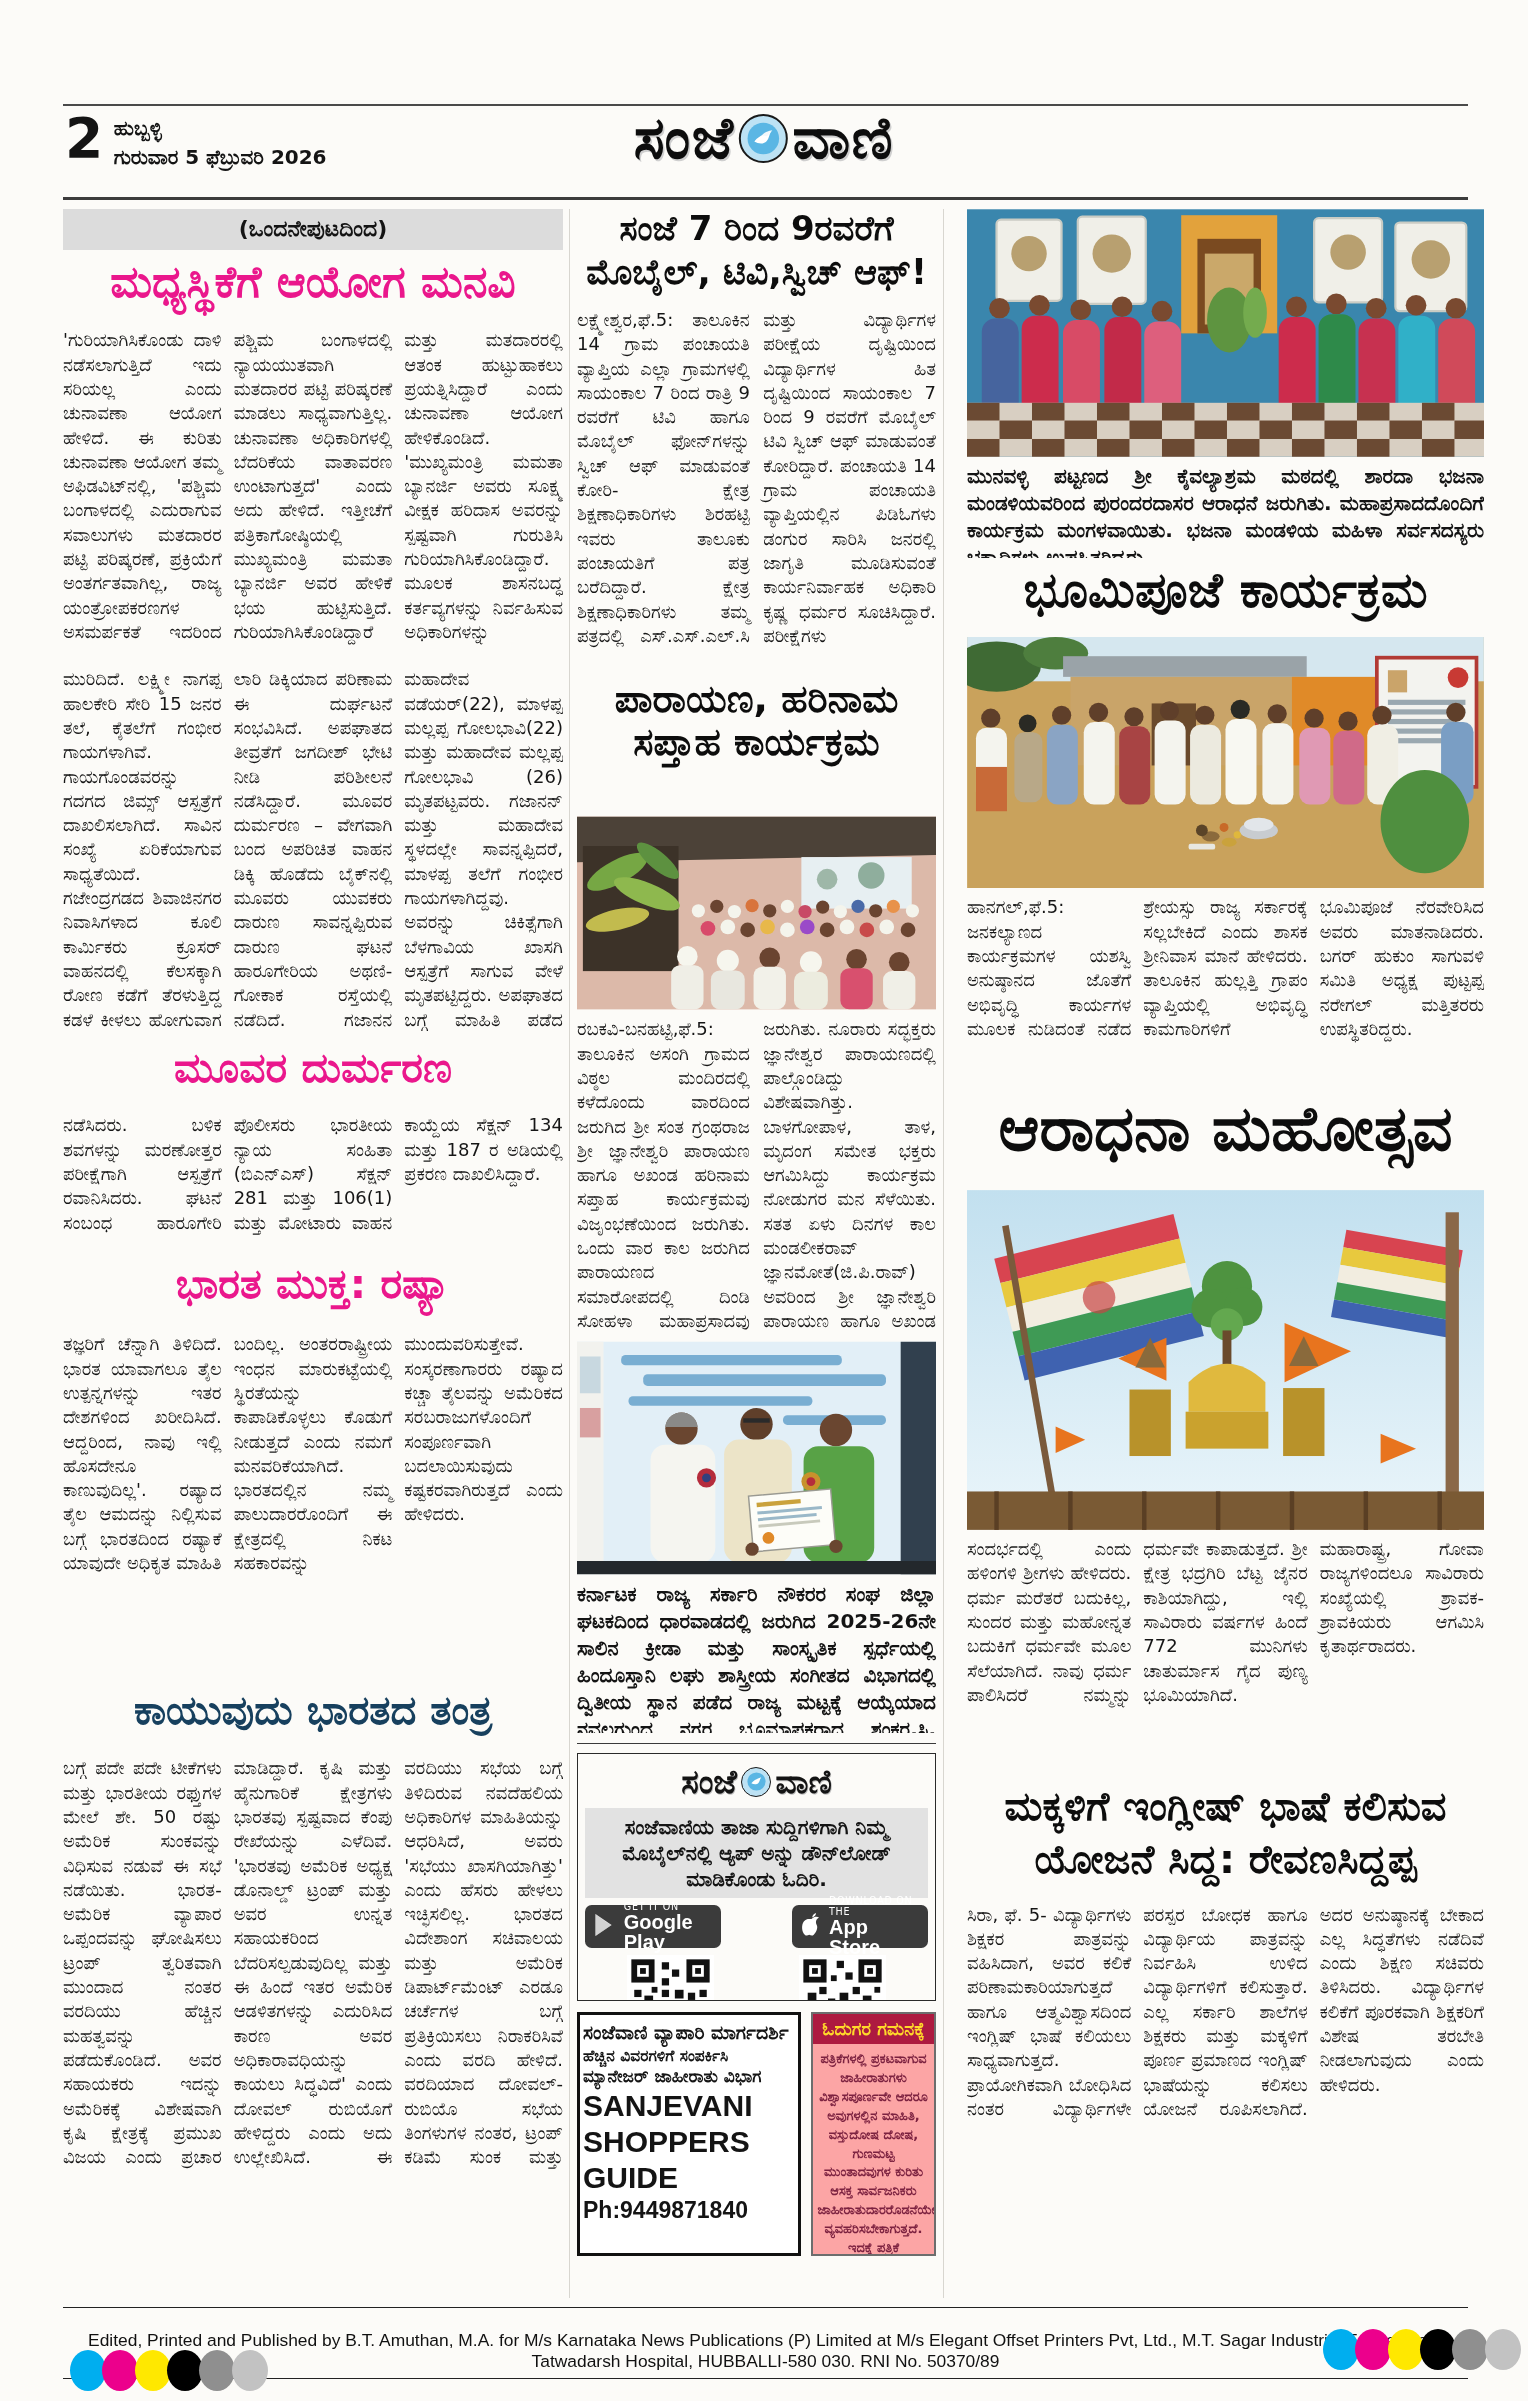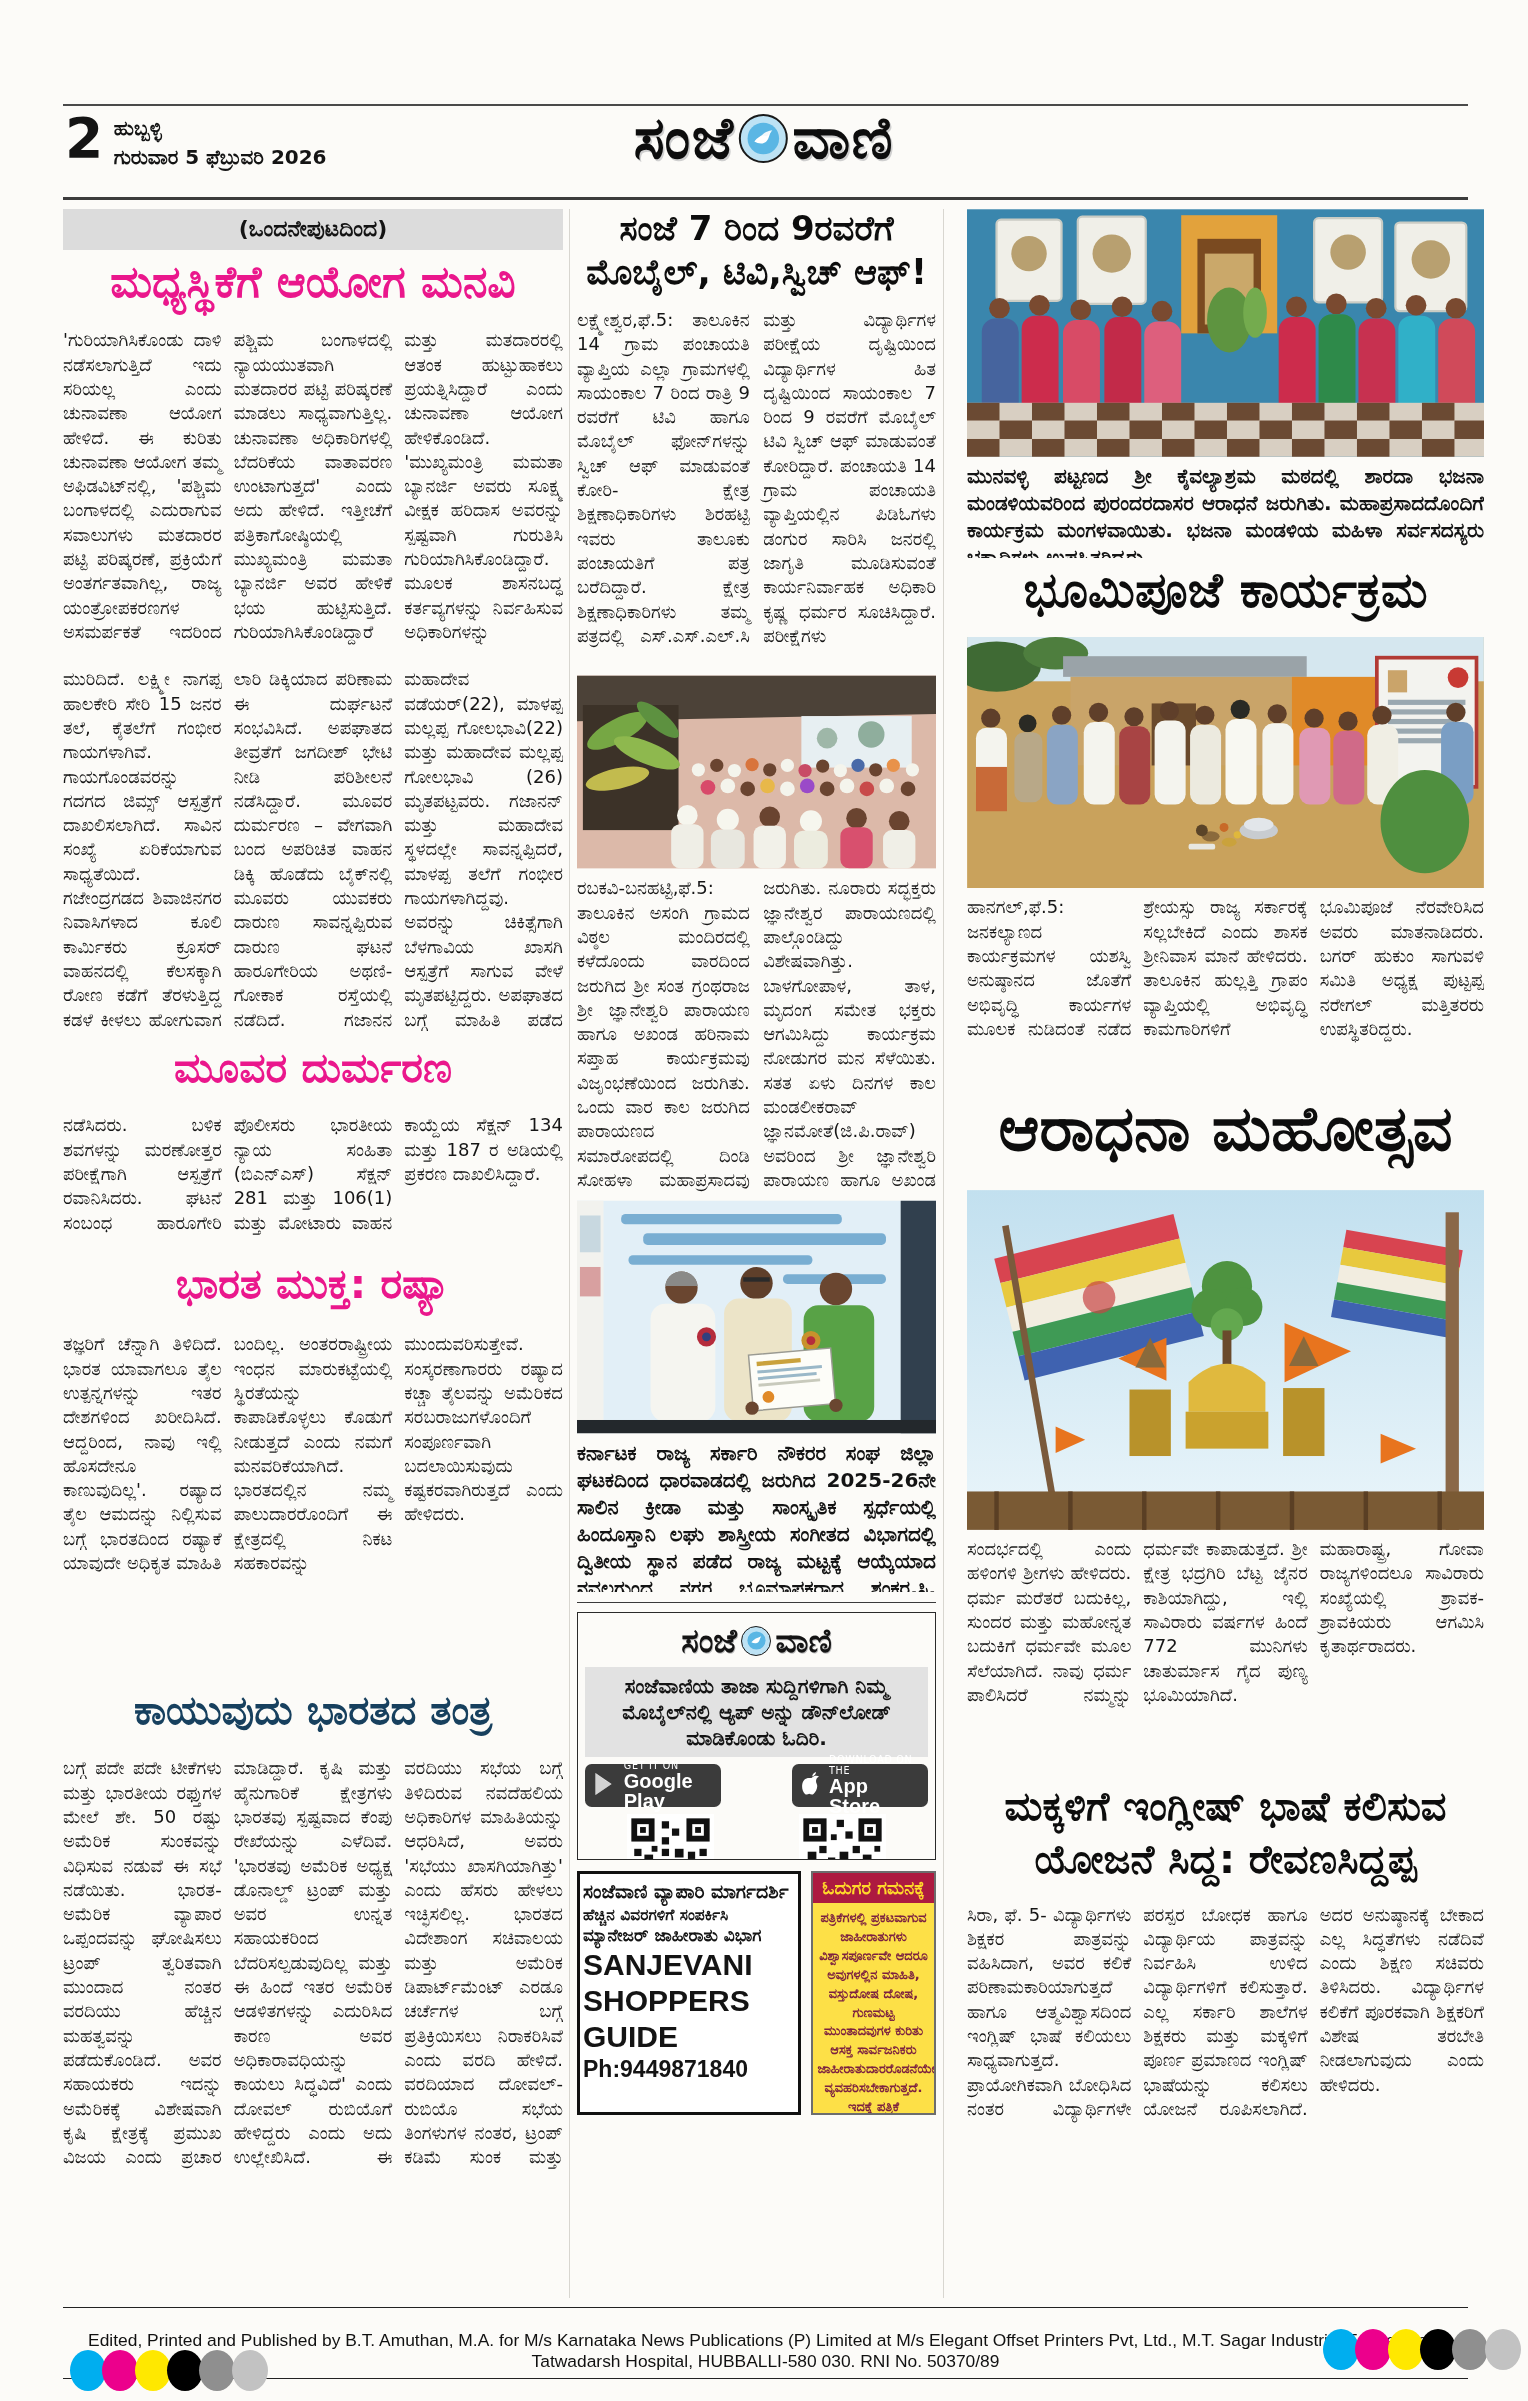--- a/index.html
+++ b/index.html
@@ -58,21 +58,21 @@
   .badge .btxt .l2 { font-size:20px; font-weight:700; line-height:1; font-family:"Liberation Sans", sans-serif; }
   .qrrow { display:flex; justify-content:space-around; margin-top:7.4px; }
   .boxesrow { display:flex; gap:10.4px; margin-top:10.4px; height:244px; }
   .shoppers { flex:1.75; border:3.7px solid #111; background:#fff; text-align:left; padding:6px 3px;
               overflow:hidden; }
   .shoppers .s1 { font-size:19px; font-weight:800; }
   .shoppers .s2 { font-size:15.5px; font-weight:700; margin-top:3px; }
   .shoppers .s3 { font-size:17px; font-weight:800; margin-top:1.5px; }
   .shoppers .big { font-size:30px; font-weight:900; line-height:1.04; font-family:"Liberation Sans", sans-serif; margin-top:4.4px; }
   .shoppers .ph { font-size:23px; font-weight:900; margin-top:4.4px; font-family:"Liberation Sans", sans-serif; }
-  .notice { flex:1; border:2.2px solid #6d6d6d; background:#fde047; overflow:hidden; display:flex; flex-direction:column; }
+  .notice { flex:1; border:2.2px solid #6d6d6d; background:#fca5a5; overflow:hidden; display:flex; flex-direction:column; }
   .notice .ntitle { background:#ad1a40; color:#ffd92a; font-size:18px; font-weight:800; text-align:center; padding:4.4px 1.5px; }
   .notice .nbody { color:#7c2240; font-size:13px; font-weight:700; line-height:1.45; text-align:center; padding:6px 4.4px; }
   
   .imprint { position:absolute; left:63px; width:1405px; top:2307px; border-top:1.5px solid #222;
              border-bottom:1.5px solid #222; text-align:center; font-family:"Liberation Sans", sans-serif;
              font-size:17.4px; padding:22px 0 6px; color:#111; }
   .dots { position:absolute; display:flex; }
   .dots span { width:36px; height:41px; border-radius:50%; margin-right:-3.7px; }
   .dots-left { left:70px; top:2350px; }
   .dots-right { left:1323px; top:2329px; }
@@ -121,20 +121,21 @@
     <h2 class="hl pink mt12" style="font-size:41px; height:64px;">ಭಾರತ ಮುಕ್ತ: ರಷ್ಯಾ</h2>
     <div class="body cols3 mt8" style="height:347px;">ತಜ್ಞರಿಗೆ ಚೆನ್ನಾಗಿ ತಿಳಿದಿದೆ. ಭಾರತ ಯಾವಾಗಲೂ ತೈಲ ಉತ್ಪನ್ನಗಳನ್ನು ಇತರ ದೇಶಗಳಿಂದ ಖರೀದಿಸಿದೆ. ಆದ್ದರಿಂದ, ನಾವು ಇಲ್ಲಿ ಹೊಸದೇನೂ ಕಾಣುವುದಿಲ್ಲ'. ರಷ್ಯಾದ ತೈಲ ಆಮದನ್ನು ನಿಲ್ಲಿಸುವ ಬಗ್ಗೆ ಭಾರತದಿಂದ ರಷ್ಯಾಕೆ ಯಾವುದೇ ಅಧಿಕೃತ ಮಾಹಿತಿ ಬಂದಿಲ್ಲ. ಅಂತರರಾಷ್ಟ್ರೀಯ ಇಂಧನ ಮಾರುಕಟ್ಟೆಯಲ್ಲಿ ಸ್ಥಿರತೆಯನ್ನು ಕಾಪಾಡಿಕೊಳ್ಳಲು ಕೊಡುಗೆ ನೀಡುತ್ತದೆ ಎಂದು ನಮಗೆ ಮನವರಿಕೆಯಾಗಿದೆ. ಭಾರತದಲ್ಲಿನ ನಮ್ಮ ಪಾಲುದಾರರೊಂದಿಗೆ ಈ ಕ್ಷೇತ್ರದಲ್ಲಿ ನಿಕಟ ಸಹಕಾರವನ್ನು ಮುಂದುವರಿಸುತ್ತೇವೆ. ಸಂಸ್ಕರಣಾಗಾರರು ರಷ್ಯಾದ ಕಚ್ಚಾ ತೈಲವನ್ನು ಅಮೆರಿಕದ ಸರಬರಾಜುಗಳೊಂದಿಗೆ ಸಂಪೂರ್ಣವಾಗಿ ಬದಲಾಯಿಸುವುದು ಕಷ್ಟಕರವಾಗಿರುತ್ತದೆ ಎಂದು ಹೇಳಿದರು.</div>
     <h2 class="hl navy mt12" style="font-size:40px; height:62px;">ಕಾಯುವುದು ಭಾರತದ ತಂತ್ರ</h2>
     <div class="body cols3 mt8" style="height:429px;">ಬಗ್ಗೆ ಪದೇ ಪದೇ ಟೀಕೆಗಳು ಮತ್ತು ಭಾರತೀಯ ರಫ್ತುಗಳ ಮೇಲೆ ಶೇ. 50 ರಷ್ಟು ಅಮೆರಿಕ ಸುಂಕವನ್ನು ವಿಧಿಸುವ ನಡುವೆ ಈ ಸಭೆ ನಡೆಯಿತು. ಭಾರತ-ಅಮೆರಿಕ ವ್ಯಾಪಾರ ಒಪ್ಪಂದವನ್ನು ಘೋಷಿಸಲು ಟ್ರಂಪ್ ತ್ವರಿತವಾಗಿ ಮುಂದಾದ ನಂತರ ವರದಿಯು ಹೆಚ್ಚಿನ ಮಹತ್ವವನ್ನು ಪಡೆದುಕೊಂಡಿದೆ. ಅವರ ಸಹಾಯಕರು ಇದನ್ನು ಅಮೆರಿಕಕ್ಕೆ ವಿಶೇಷವಾಗಿ ಕೃಷಿ ಕ್ಷೇತ್ರಕ್ಕೆ ಪ್ರಮುಖ ವಿಜಯ ಎಂದು ಪ್ರಚಾರ ಮಾಡಿದ್ದಾರೆ. ಕೃಷಿ ಮತ್ತು ಹೈನುಗಾರಿಕೆ ಕ್ಷೇತ್ರಗಳು ಭಾರತವು ಸ್ಪಷ್ಟವಾದ ಕೆಂಪು ರೇಖೆಯನ್ನು ಎಳೆದಿವೆ. 'ಭಾರತವು ಅಮೆರಿಕ ಅಧ್ಯಕ್ಷ ಡೊನಾಲ್ಡ್ ಟ್ರಂಪ್ ಮತ್ತು ಅವರ ಉನ್ನತ ಸಹಾಯಕರಿಂದ ಬೆದರಿಸಲ್ಪಡುವುದಿಲ್ಲ ಮತ್ತು ಈ ಹಿಂದೆ ಇತರ ಅಮೆರಿಕ ಆಡಳಿತಗಳನ್ನು ಎದುರಿಸಿದ ಕಾರಣ ಅವರ ಅಧಿಕಾರಾವಧಿಯನ್ನು ಕಾಯಲು ಸಿದ್ಧವಿದೆ' ಎಂದು ದೋವಲ್ ರುಬಿಯೊಗೆ ಹೇಳಿದ್ದರು ಎಂದು ಅದು ಉಲ್ಲೇಖಿಸಿದೆ. ಈ ವರದಿಯು ಸಭೆಯ ಬಗ್ಗೆ ತಿಳಿದಿರುವ ನವದೆಹಲಿಯ ಅಧಿಕಾರಿಗಳ ಮಾಹಿತಿಯನ್ನು ಆಧರಿಸಿದೆ, ಅವರು 'ಸಭೆಯು ಖಾಸಗಿಯಾಗಿತ್ತು' ಎಂದು ಹೆಸರು ಹೇಳಲು ಇಚ್ಛಿಸಲಿಲ್ಲ. ಭಾರತದ ವಿದೇಶಾಂಗ ಸಚಿವಾಲಯ ಮತ್ತು ಅಮೆರಿಕ ಡಿಪಾರ್ಟ್‌ಮೆಂಟ್ ಎರಡೂ ಚರ್ಚೆಗಳ ಬಗ್ಗೆ ಪ್ರತಿಕ್ರಿಯಿಸಲು ನಿರಾಕರಿಸಿವೆ ಎಂದು ವರದಿ ಹೇಳಿದೆ. ವರದಿಯಾದ ದೋವಲ್-ರುಬಿಯೊ ಸಭೆಯ ತಿಂಗಳುಗಳ ನಂತರ, ಟ್ರಂಪ್ ಕಡಿಮೆ ಸುಂಕ ಮತ್ತು ವಿಸ್ತರಿಸಿದ ಮಾರುಕಟ್ಟೆ ಪ್ರವೇಶವನ್ನು ಒಳಗೊಂಡಿರುವ ವ್ಯಾಪಾರ ಒಪ್ಪಂದವನ್ನು ಘೋಷಿಸಿದ್ದಾರೆ. ಒಪ್ಪಂದದ ಸುಂಕ ಕಡಿತದ ಅಂಶವನ್ನು ಭಾರತ ದೃಢಪಡಿಸಿದೆ. ಪ್ರಧಾನಿ ನರೇಂದ್ರ ಮೋದಿ ಸುಂಕ ಪರಿಹಾರವನ್ನು ಒಪ್ಪಿಕೊಂಡರೂ, ಅವರ ಪೋಸ್ಟ್ ವ್ಯಾಪಾರ ಒಪ್ಪಂದವನ್ನು ಸ್ಪಷ್ಟವಾಗಿ ಉಲ್ಲೇಖಿಸಿಲ್ಲ ಅಥವಾ ರಷ್ಯಾದ ತೈಲ ಖರೀದಿಗೆ ಸಂಬಂಧಿಸಿದ ಬದ್ಧತೆಗಳನ್ನು ಅಥವಾ ಅಮೆರಿಕದ ಸರಕುಗಳ ಮೇಲಿನ ಶೂನ್ಯ ಸುಂಕವನ್ನು ಉಲ್ಲೇಖಿಸಿಲ್ಲ. 'ಜಾಗತಿಕ ಶಾಂತಿ, ಸ್ಥಿರತೆ ಮತ್ತು ಸಮೃದ್ಧಿಗೆ ಅಧ್ಯಕ್ಷ ಟ್ರಂಪ್ ಅವರ ನಾಯಕತ್ವ ಅತ್ಯಗತ್ಯ. ಶಾಂತಿಗಾಗಿ ಅವರ ಪ್ರಯತ್ನಗಳನ್ನು ಭಾರತ ಸಂಪೂರ್ಣವಾಗಿ ಬೆಂಬಲಿಸುತ್ತದೆ. ನಮ್ಮ ಪಾಲುದಾರಿಕೆಯನ್ನು ಅಭೂತಪೂರ್ವ ಎತ್ತರಕ್ಕೆ ಕೊಂಡೊಯ್ಯಲು ಅವರೊಂದಿಗೆ ನಿಕಟವಾಗಿ ಕೆಲಸ ಮಾಡಲು ನಾನು ಎದುರು ನೋಡುತ್ತಿದ್ದೇನೆ' ಎಂದು ಮೋದಿ ಹೇಳಿದ್ದರು.</div>
   </section>
 
   <section class="col col-mid">
     <h2 class="hl blackh" style="font-size:34px; height:44px;">ಸಂಜೆ 7 ರಿಂದ 9ರವರೆಗೆ</h2>
     <h2 class="hl blackh" style="font-size:35px; height:49px;">ಮೊಬೈಲ್, ಟಿವಿ,ಸ್ವಿಚ್ ಆಫ್!</h2>
     <div class="body cols2 mt8" style="height:361px;">ಲಕ್ಷ್ಮೇಶ್ವರ,ಫೆ.5: ತಾಲೂಕಿನ 14 ಗ್ರಾಮ ಪಂಚಾಯತಿ ವ್ಯಾಪ್ತಿಯ ಎಲ್ಲಾ ಗ್ರಾಮಗಳಲ್ಲಿ ಸಾಯಂಕಾಲ 7 ರಿಂದ ರಾತ್ರಿ 9 ರವರೆಗೆ ಟಿವಿ ಹಾಗೂ ಮೊಬೈಲ್ ಫೋನ್‌ಗಳನ್ನು ಸ್ವಿಚ್ ಆಫ್ ಮಾಡುವಂತೆ ಕೋರಿ- ಕ್ಷೇತ್ರ ಶಿಕ್ಷಣಾಧಿಕಾರಿಗಳು ಶಿರಹಟ್ಟಿ ಇವರು ತಾಲೂಕು ಪಂಚಾಯತಿಗೆ ಪತ್ರ ಬರೆದಿದ್ದಾರೆ. ಕ್ಷೇತ್ರ ಶಿಕ್ಷಣಾಧಿಕಾರಿಗಳು ತಮ್ಮ ಪತ್ರದಲ್ಲಿ ಎಸ್.ಎಸ್.ಎಲ್.ಸಿ ಮತ್ತು ವಿದ್ಯಾರ್ಥಿಗಳ ಪರೀಕ್ಷೆಯ ದೃಷ್ಟಿಯಿಂದ ವಿದ್ಯಾರ್ಥಿಗಳ ಹಿತ ದೃಷ್ಟಿಯಿಂದ ಸಾಯಂಕಾಲ 7 ರಿಂದ 9 ರವರೆಗೆ ಮೊಬೈಲ್ ಟಿವಿ ಸ್ವಿಚ್ ಆಫ್ ಮಾಡುವಂತೆ ಕೋರಿದ್ದಾರೆ. ಪಂಚಾಯತಿ 14 ಗ್ರಾಮ ಪಂಚಾಯತಿ ವ್ಯಾಪ್ತಿಯಲ್ಲಿನ ಪಿಡಿಓಗಳು ಡಂಗುರ ಸಾರಿಸಿ ಜನರಲ್ಲಿ ಜಾಗೃತಿ ಮೂಡಿಸುವಂತೆ ಕಾರ್ಯನಿರ್ವಾಹಕ ಅಧಿಕಾರಿ ಕೃಷ್ಣ ಧರ್ಮರ ಸೂಚಿಸಿದ್ದಾರೆ. ಪರೀಕ್ಷೆಗಳು ಬರುತ್ತಿರುವುದರಿಂದ ಮತ್ತು ಫಲಿತಾಂಶ ಸುಧಾರಣೆಗಾಗಿ ಮತ್ತು ವಿದ್ಯಾರ್ಥಿಗಳ ಭವಿಷ್ಯವನ್ನು ದೃಷ್ಟಿಯಲ್ಲಿ ಇಟ್ಟುಕೊಂಡು ಸಾಯಂಕಾಲ 7 ರಿಂದ 9 ರವರೆಗೆ ಮೊಬೈಲ್ ಟಿವಿ ಸ್ವಿಚ್ ಆಫ್ ಮಾಡುವುದು ಮತ್ತು ಹೋಗಂದತೆ ಜಾಗೃತಿ ಮೂಡಿಸಲು ಪತ್ರದಲ್ಲಿ ಉಲ್ಲೇಖಿಸಿದ್ದಾರೆ. ಈ ಪತ್ರಕ್ಕೆ ಸ್ಪಂದಿಸಿರುವ ತಾಲೂಕು ಆಡಳಿತ ಕ್ರಮ ವಹಿಸುವುದಾಗಿ ಹೆಚ್ ನಾಯಕ ತಿಳಿಸಿದ್ದಾರೆ</div>
+    <h2 class="hl blackh mt12" style="font-size:38px; height:132px;">ಪಾರಾಯಣ, ಹರಿನಾಮ ಸಪ್ತಾಹ ಕಾರ್ಯಕ್ರಮ</h2>
 
     <svg class="photo mt8" height="194" viewBox="0 0 488 262">
       <rect width="488" height="262" fill="#dcb9a9"></rect>
       <polygon points="0,0 488,0 488,52 0,62" fill="#4c4238"></polygon>
       <rect x="305" y="55" width="150" height="70" fill="#e7eff2"></rect>
       <circle cx="340" cy="85" r="14" fill="#9eb7a8"></circle>
         <circle cx="400" cy="80" r="18" fill="#8fae9d"></circle>
       <rect x="8" y="40" width="130" height="170" fill="#3c3228"></rect>
       <ellipse cx="55" cy="75" rx="46" ry="16" fill="#76a744" transform="rotate(-28 55 75)"></ellipse>
       <ellipse cx="95" cy="105" rx="48" ry="15" fill="#8eb84e" transform="rotate(22 95 105)"></ellipse>

